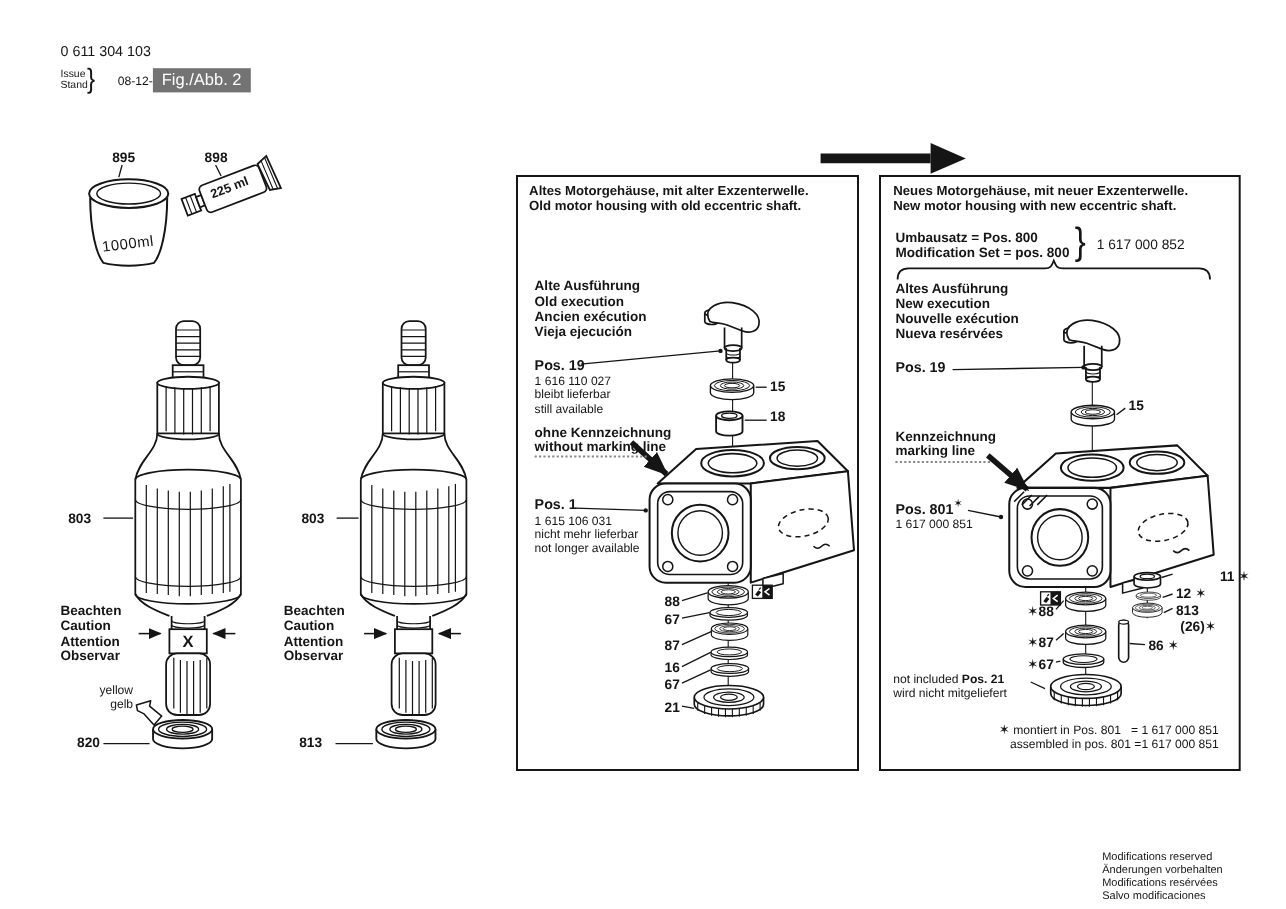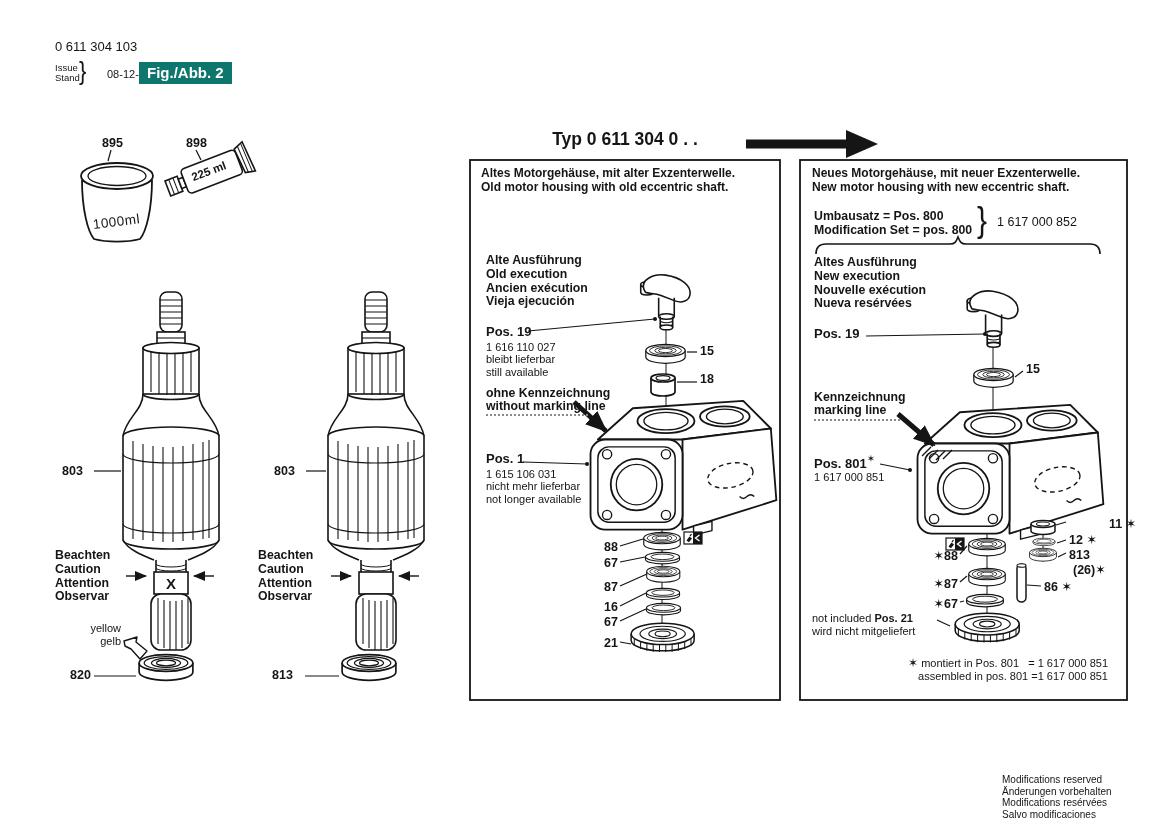--- a/index.html
+++ b/index.html
@@ -13,21 +13,21 @@
   .f12{font-size:12px;}
   .f123{font-size:12.3px;}
   .f11{font-size:11px;}
   .f10{font-size:10px;line-height:11.5px;margin-top:12px;}
   .f95{font-size:9.5px;line-height:10px;}
   .ctr{text-align:center;}
   .rt{text-align:right;}
   .pre{white-space:pre;}
   .lines12 div{line-height:12.3px;}
   .lines138 div{line-height:13.8px;}
-  .badge{background:#0f766e;color:#fff;font-weight:700;font-size:15px;padding:2px 8px 3px 8px;}
+  .badge{background:#737373;color:#fff;font-weight:400;font-size:15px;padding:2px 8px 3px 8px;}
   .dotstrip{position:absolute;height:0;border-top:2px dotted #8a8a8a;}
   .brace{font-weight:400;transform:scaleY(1.15);transform-origin:center;}
   .rot{transform-origin:left top;}
   svg{position:absolute;left:0;top:0;}
   sup.star{font-size:10px;vertical-align:6px;}
 </style>
 </head>
 <body>
 
 <div id="page">
@@ -290,21 +290,20 @@
   </div>
 
   <div class="t bold ctr" style="left:163px;top:575px;width:16px;font-size:15px;">X</div>
 
   <div class="t f11 rt" style="left:70px;top:622px;width:51px;">yellow</div>
   <div class="t f11 rt" style="left:70px;top:635px;width:51px;">gelb</div>
 
   <div class="t bold f125" style="left:70px;top:668px;">820</div>
   <div class="t bold f125" style="left:272px;top:668px;">813</div>
 
-  <div class="t bold f17 ctr" style="left:470px;top:129px;width:310px;">Typ 0 611 304 0 . .</div>
 
   <div class="t bold f12" style="left:481px;top:166px;">Altes Motorgehäuse, mit alter Exzenterwelle.</div>
   <div class="t bold f12" style="left:481px;top:180px;">Old motor housing with old eccentric shaft.</div>
 
   <div class="t bold f123 lines138" style="left:486px;top:254px;">
     <div>Alte Ausführung</div>
     <div>Old execution</div>
     <div>Ancien exécution</div>
     <div>Vieja ejecución</div>
   </div>

